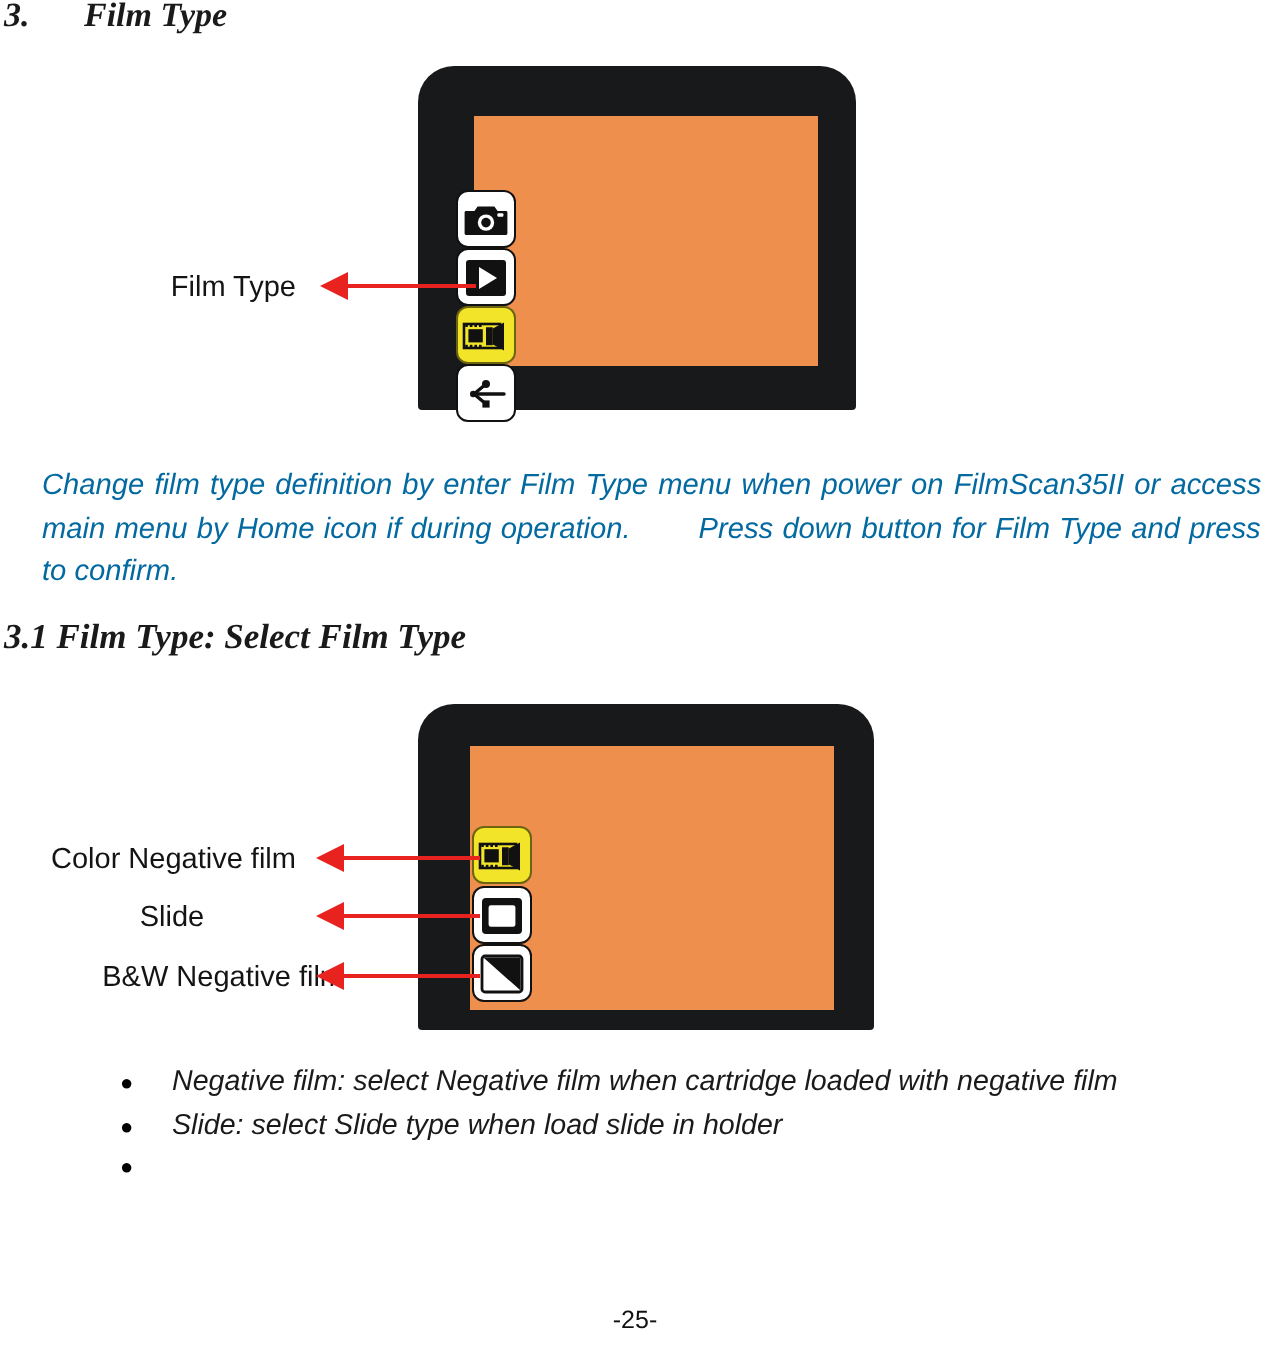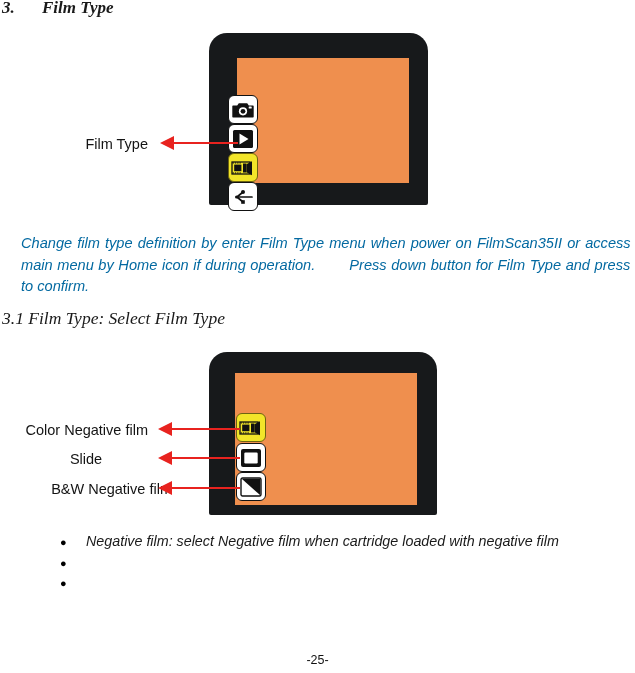--- a/index.html
+++ b/index.html
@@ -21,21 +21,21 @@
     position: absolute;
     font-family: "Liberation Serif", serif;
     font-style: italic;
     font-weight: bold;
     font-size: 17px;
     color: #1a1a1a;
     white-space: nowrap;
   }
   #heading-3 { left: 2px; top: -2px; }
   #heading-3 .num { display: inline-block; width: 40px; }
-  #heading-31 { left: 2px; top: 308px; font-weight: normal; font-size: 17.5px; }
+  #heading-31 { left: 2px; top: 308px; font-weight: bold; font-size: 17.5px; }
 
   
   .para {
     position: absolute;
     left: 0px;
     top: 233px;
     width: 635px;
     font-family: "Liberation Sans", sans-serif;
     font-style: italic;
     font-size: 14.6px;
@@ -271,19 +271,20 @@
   <span class="shaft" style="width:70px;"></span>
 </div>
 
 <div class="bullets">
   <div class="bullet-row">
     <span class="bullet-dot">●</span>
     <span>Negative film: select Negative film when cartridge loaded with negative film</span>
   </div>
   <div class="bullet-row">
     <span class="bullet-dot">●</span>
+    <span>Slide: select Slide type when load slide in holder</span>
   </div>
   <div class="bullet-row">
     <span class="bullet-dot">●</span>
   </div>
 </div>
 
 <div class="footer">-25-</div>
 
 </body></html>

